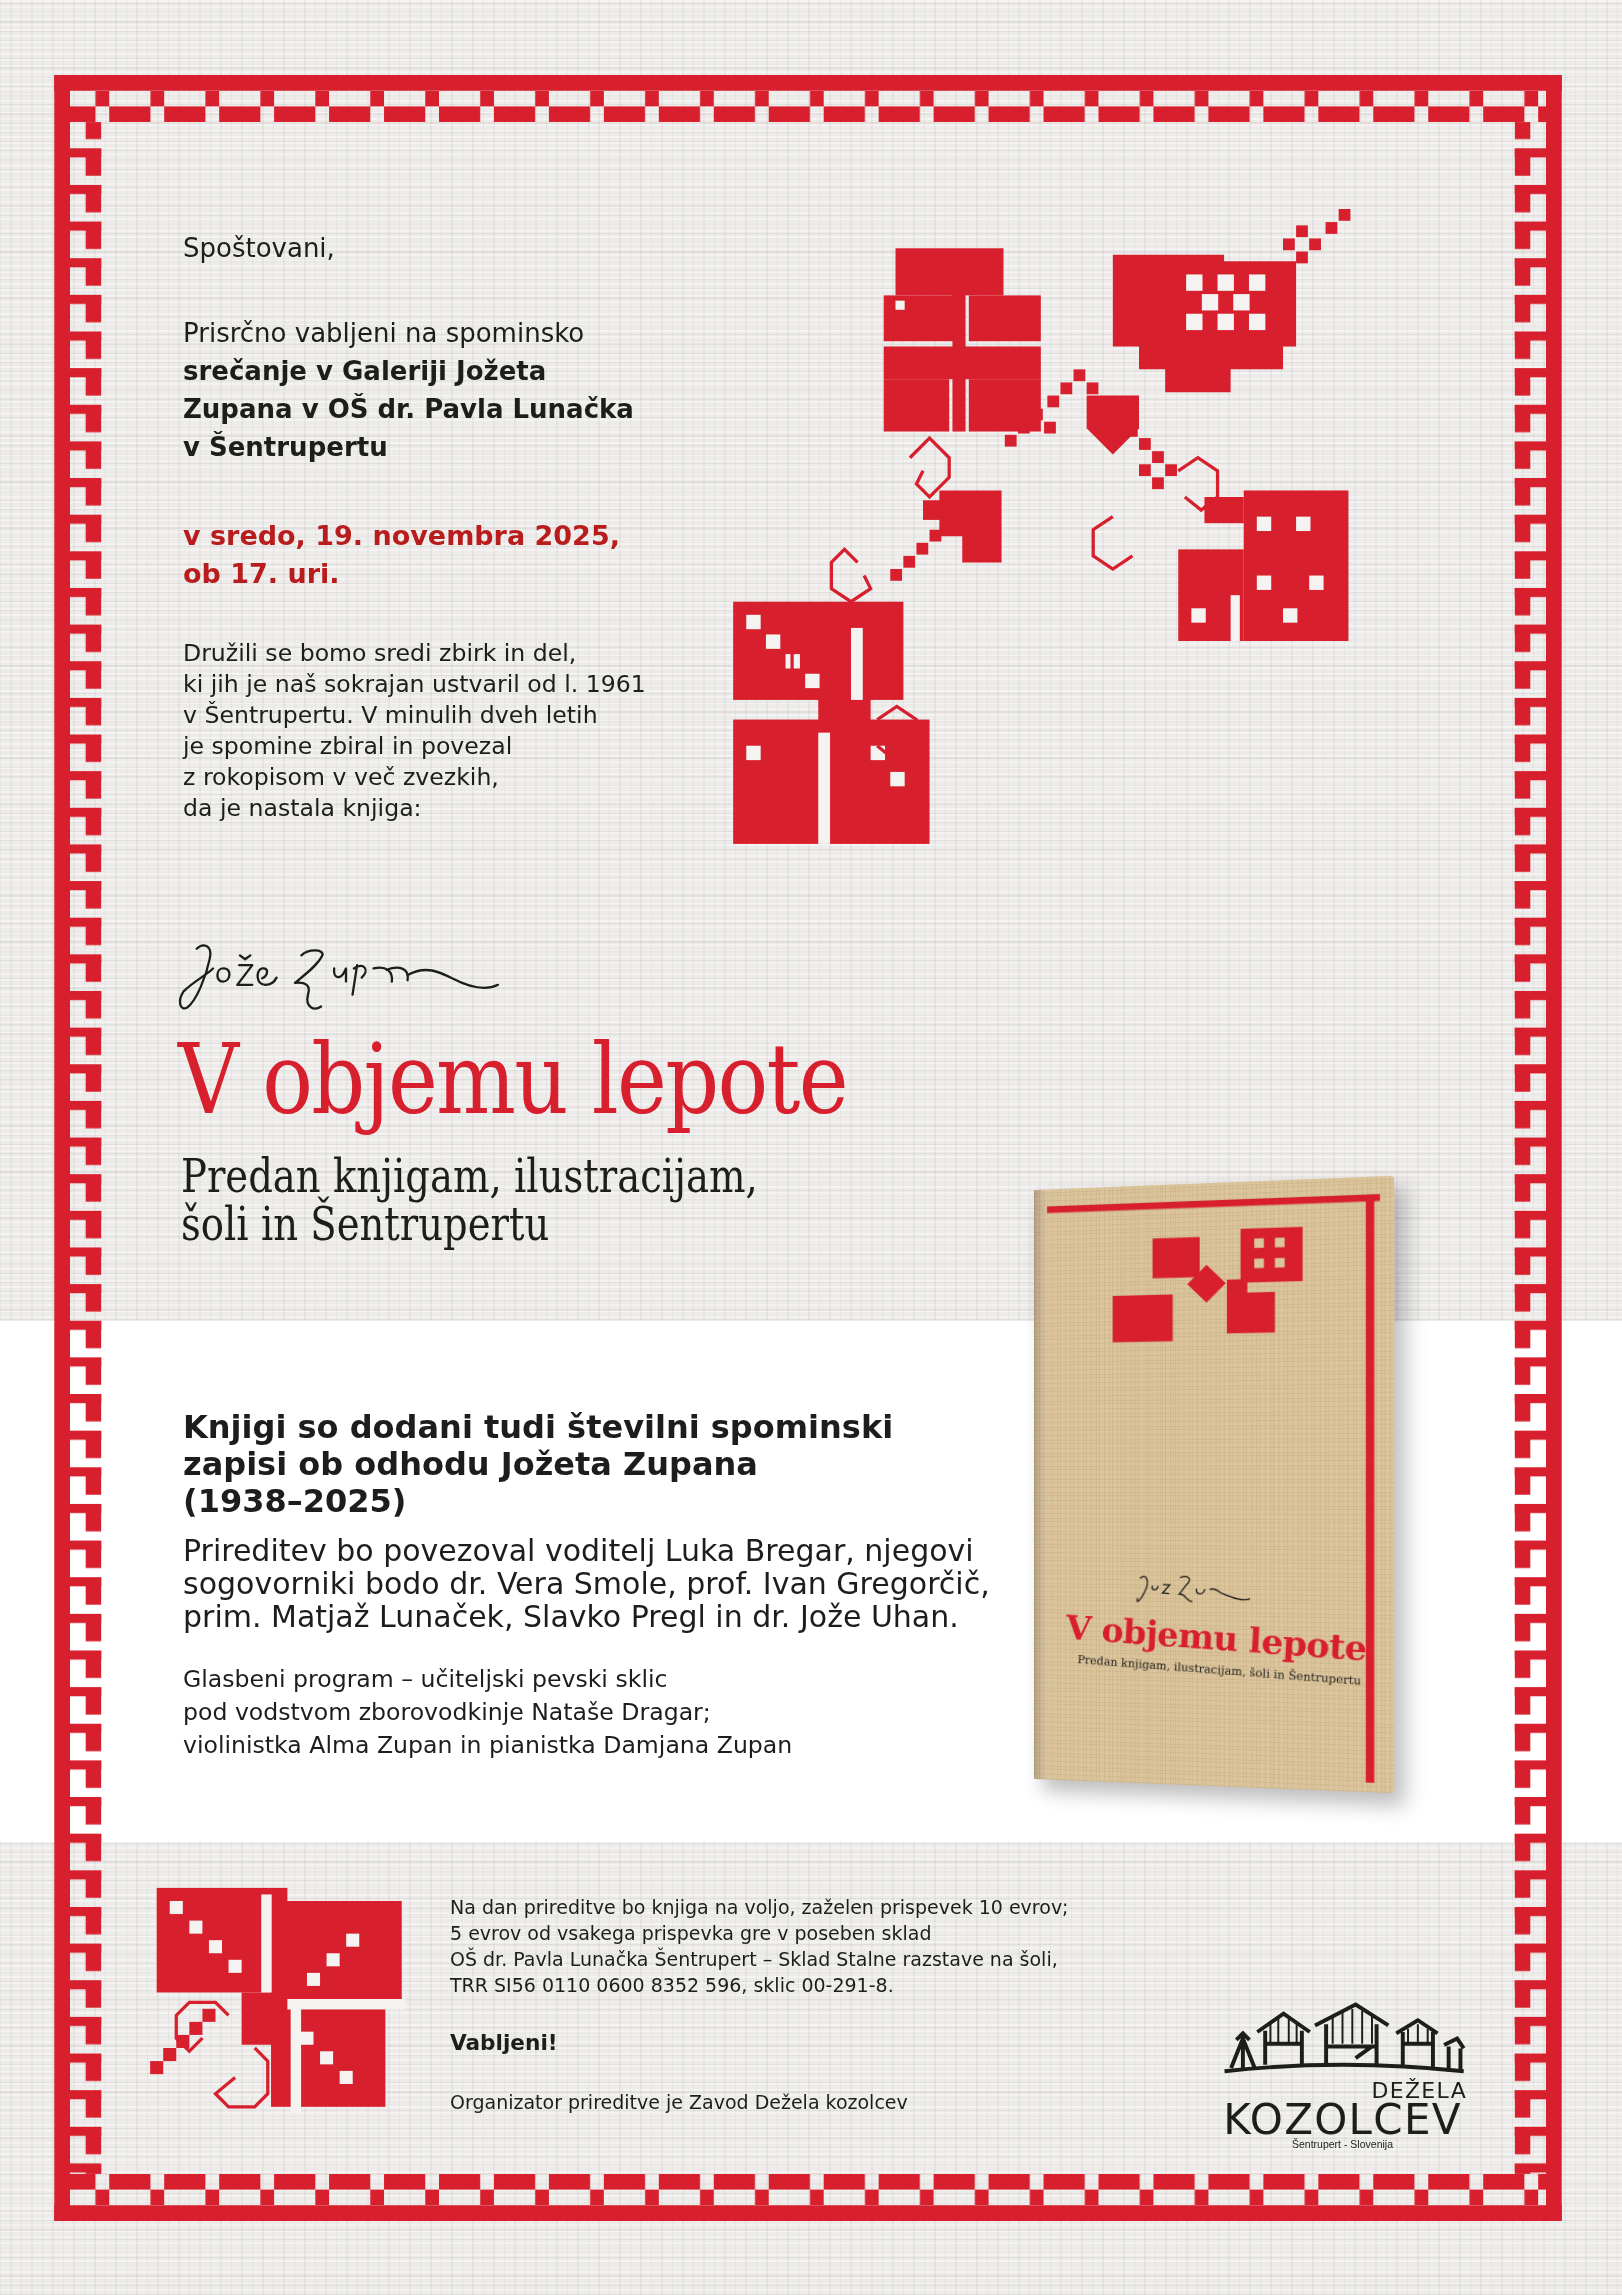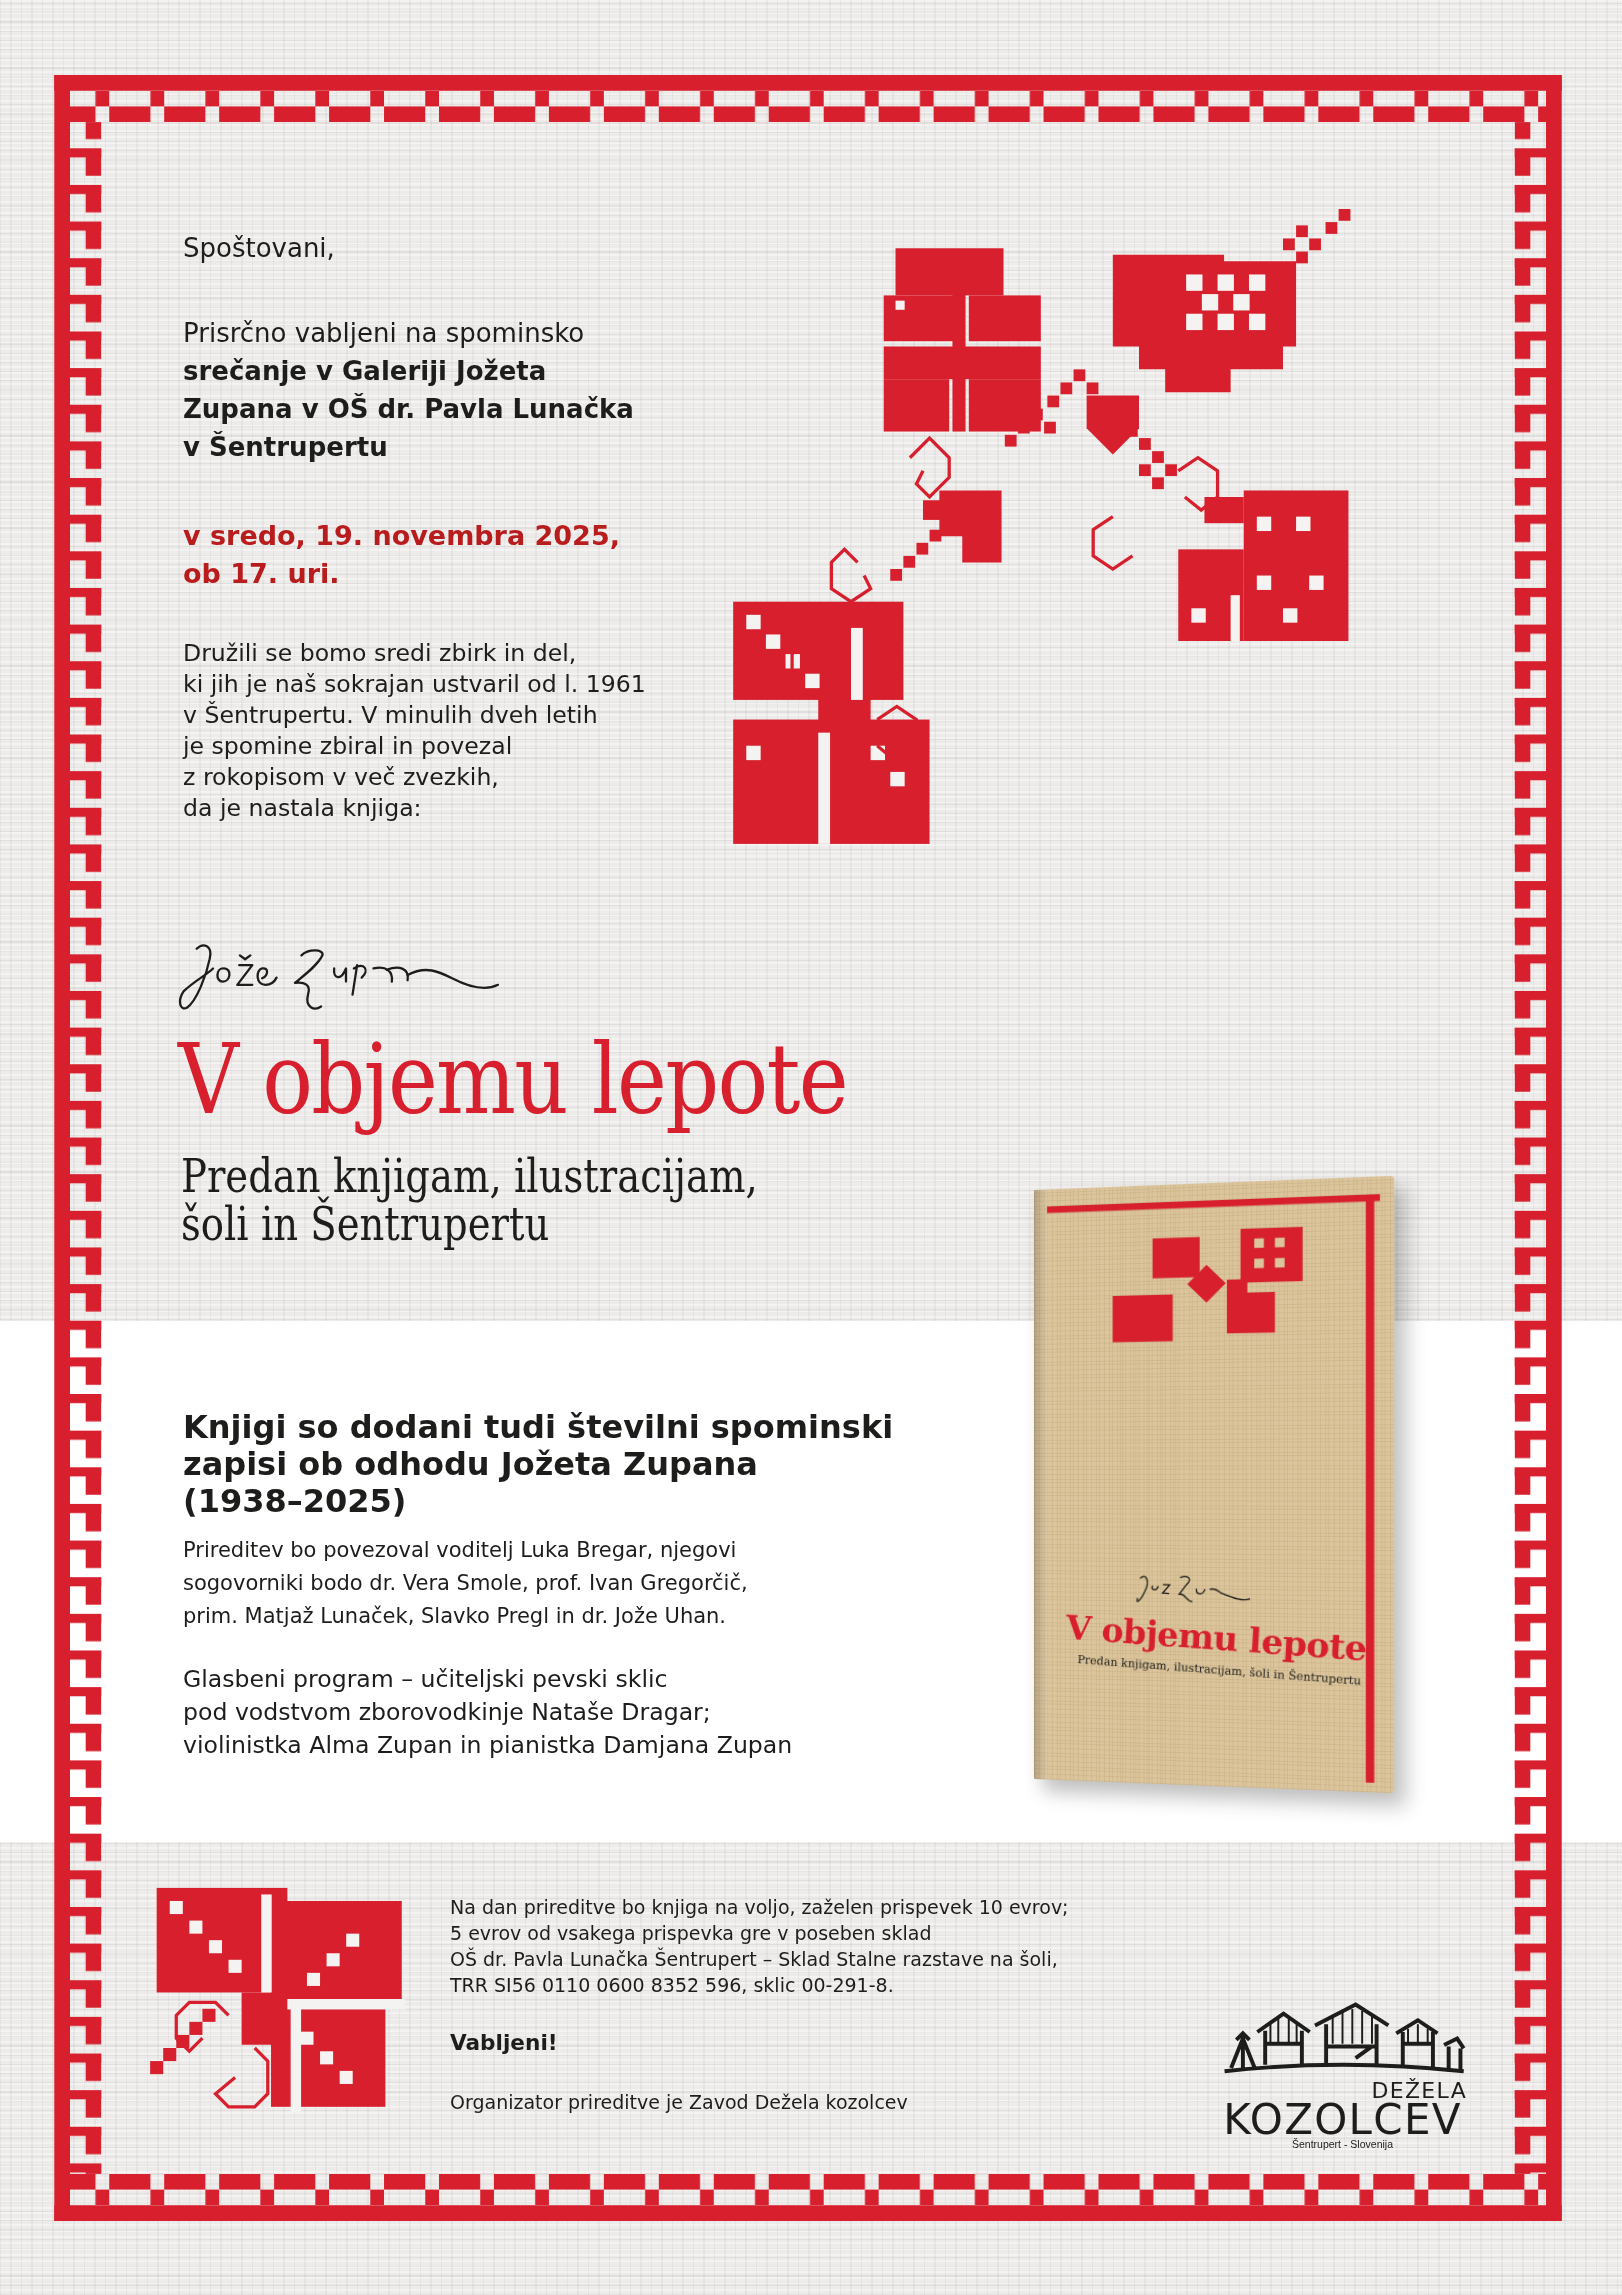--- a/index.html
+++ b/index.html
@@ -31,21 +31,21 @@
     .title {
       left: 178px; top: 1024px; font-family: "DejaVu Serif", serif; color: #d71f2d;
       font-size: 98px; line-height: 111px; letter-spacing: -2px; transform: scaleX(0.86); transform-origin: left top; white-space: nowrap;
     }
     .subtitle {
       left: 181px; top: 1152px; font-family: "DejaVu Serif", serif; color: #1d1d1b;
       font-size: 47px; line-height: 48px; transform: scaleX(0.82); transform-origin: left top; white-space: nowrap;
     }
 
     .addendum { top: 1381px; font-weight: bold; font-size: 32px; line-height: 37px; margin-top: 28px; }
-    .host { top: 1534px; font-size: 21px; line-height: 33px; }
+    .host { top: 1534px; font-size: 30px; line-height: 33px; }
     .music { top: 1663px; font-size: 23.6px; line-height: 33px; }
 
     .footer-text { left: 450px; font-size: 19px; line-height: 26px; }
     .purchase { top: 1894px; }
     .vabljeni { top: 2030px; font-weight: bold; font-size: 21.6px; }
     .organizer { top: 2089px; }
 
     
     .book { left: 1034px; top: 1190px; width: 366px; height: 589px; }
     .book-cover {

